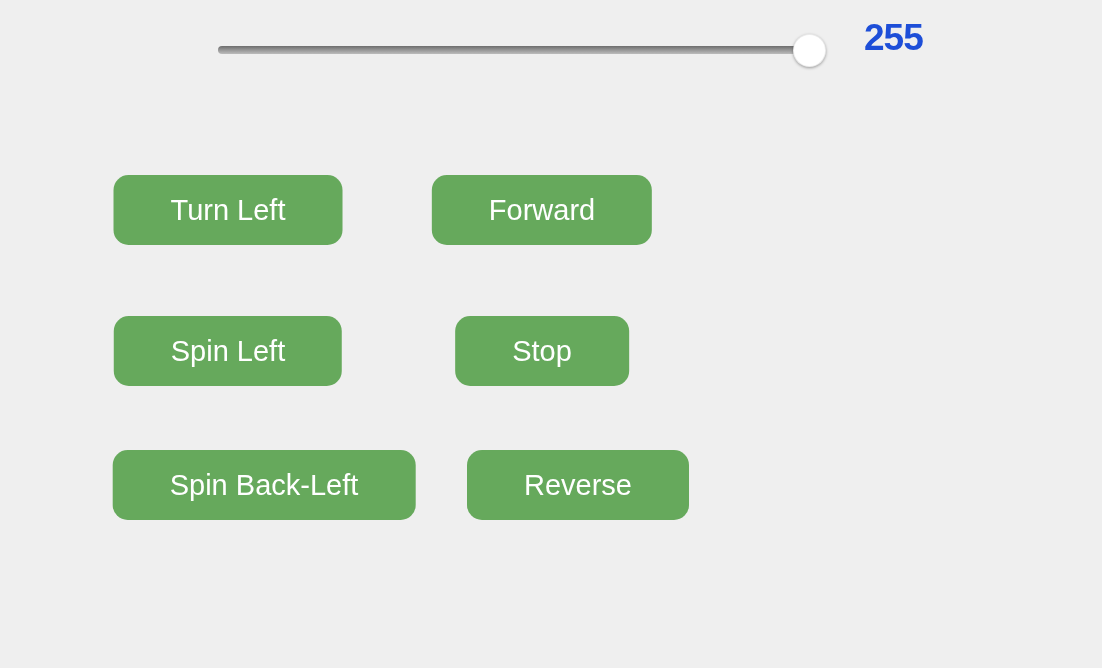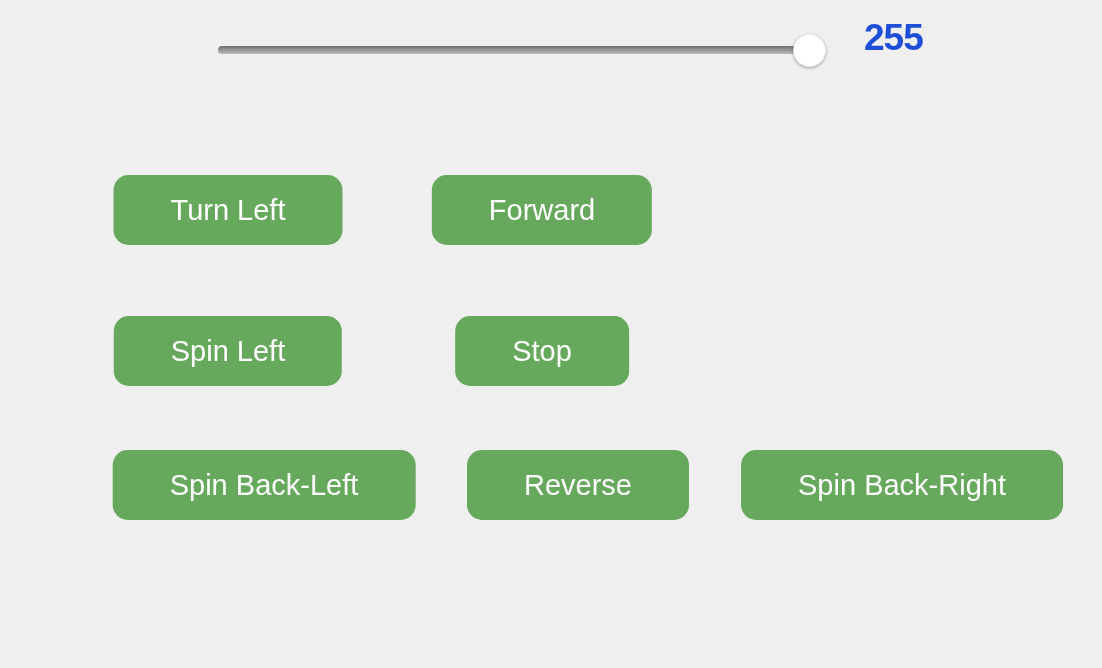--- a/index.html
+++ b/index.html
@@ -104,16 +104,15 @@
   </div>
 
   <div class="btn-row row2">
     <button class="btn c1">Spin Left</button>
     <button class="btn c2">Stop</button>
   </div>
 
   <div class="btn-row row3">
     <button class="btn c1">Spin Back-Left</button>
     <button class="btn c2">Reverse</button>
-    <button class="btn c3">Spin Back-Right</button>
   </div>
 
 </div>
 
 </body></html>

